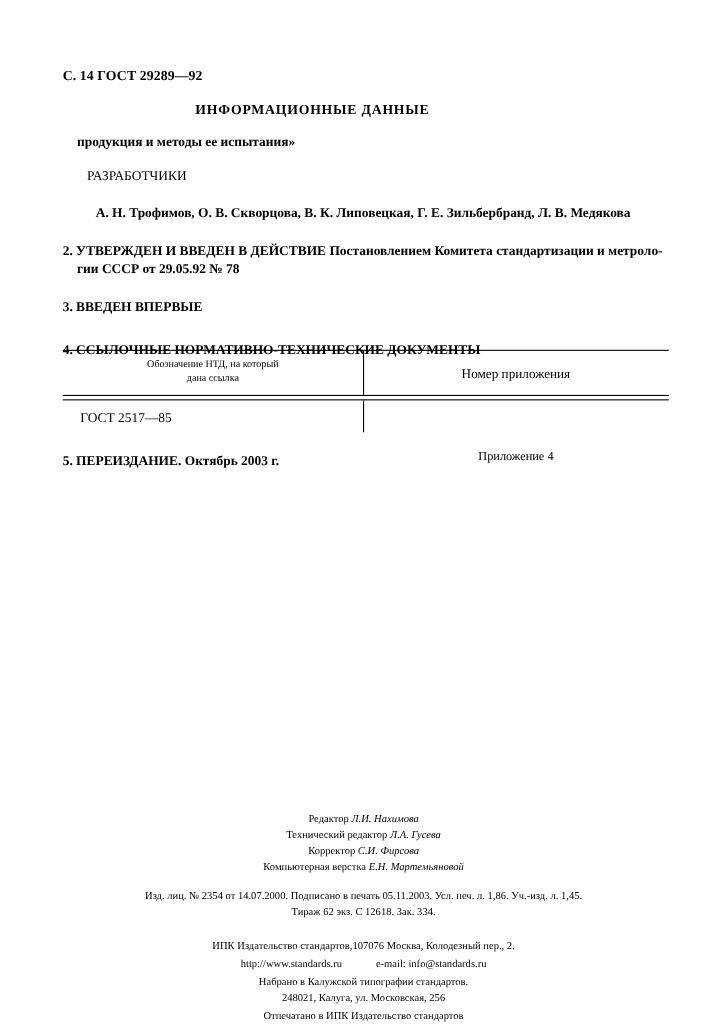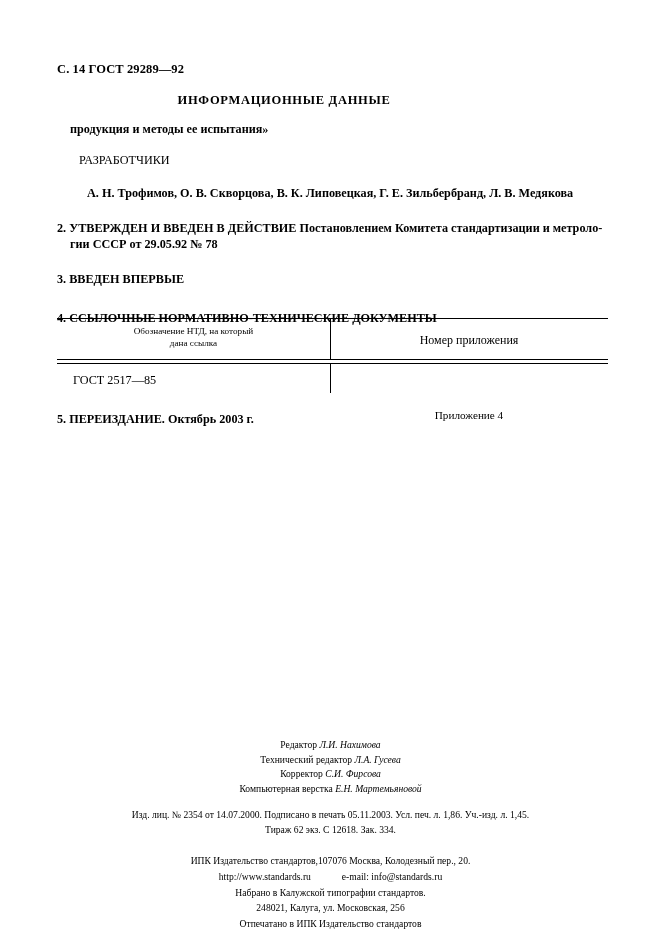--- a/index.html
+++ b/index.html
@@ -263,21 +263,21 @@
         <span class="nm">Е.Н. Мартемьяновой</span>
       </div>
     </div>
 
     <div class="print-info">
       <div>Изд.  лиц.  № 2354 от  14.07.2000.  Подписано в печать 05.11.2003.  Усл. печ. л. 1,86.   Уч.-изд. л.  1,45.</div>
       <div>Тираж  62 экз.  С 12618.  Зак. 334.</div>
     </div>
 
     <div class="publisher">
-      <div>ИПК Издательство стандартов,107076 Москва, Колодезный пер., 20.</div>
+      <div>ИПК Издательство стандартов,107076 Москва, Колодезный пер., 2.</div>
       <div class="pub-links">
         <span>http://www.standards.ru</span>
         <span class="sp"></span>
         <span>e-mail: info@standards.ru</span>
       </div>
       <div>Набрано в Калужской типографии стандартов.</div>
       <div>248021, Калуга, ул. Московская, 256</div>
       <div>Отпечатано в ИПК Издательство стандартов</div>
     </div>
 

